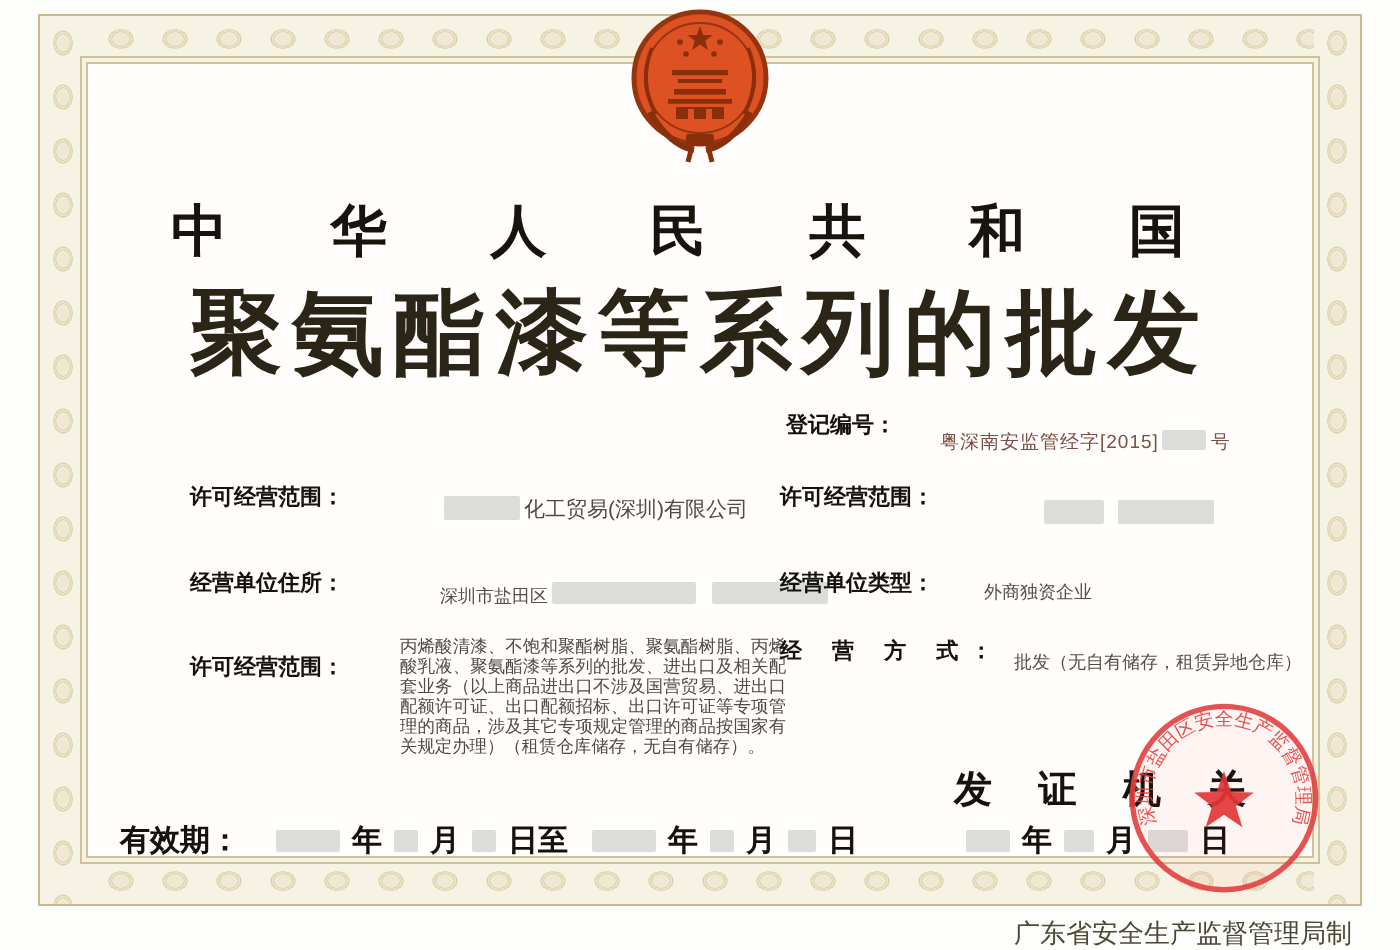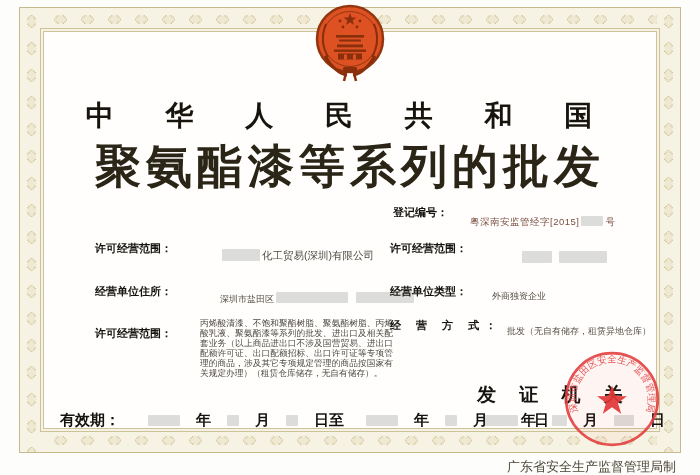--- a/index.html
+++ b/index.html
@@ -45,21 +45,21 @@
   .lbl-sp{letter-spacing:6px;}
   .val-sm{font-size:9px;color:#564f46;}
   .val-md{font-size:10.5px;color:#4f4a43;}
   .reg-val{font-size:9.5px;font-weight:normal;color:#7a4f42;letter-spacing:0.5px;}
   .redact{display:inline-block;background:#dcdcda;border-radius:1px;vertical-align:middle;}
   .scope-text{
     position:absolute;left:200px;top:318px;width:193px;
     font-size:8.7px;line-height:10px;color:#4e4a44;
     white-space:normal;text-align:justify;
   }
-  .flexline{display:flex;align-items:center;gap:16px;font-size:15px;font-weight:bold;color:#14120e;}
+  .flexline{display:flex;align-items:center;gap:6px;font-size:15px;font-weight:bold;color:#14120e;}
   .footer-txt{font-size:12px;color:#3a372c;}
   .made-by{font-size:13px;color:#4c4836;font-family:Liberation Mono, monospace;}
   .seal-svg,.emblem-svg{position:absolute;}
 </style>
 </head>
 <body>
 
 <div class="page">
 
   <div class="frame-outer">

